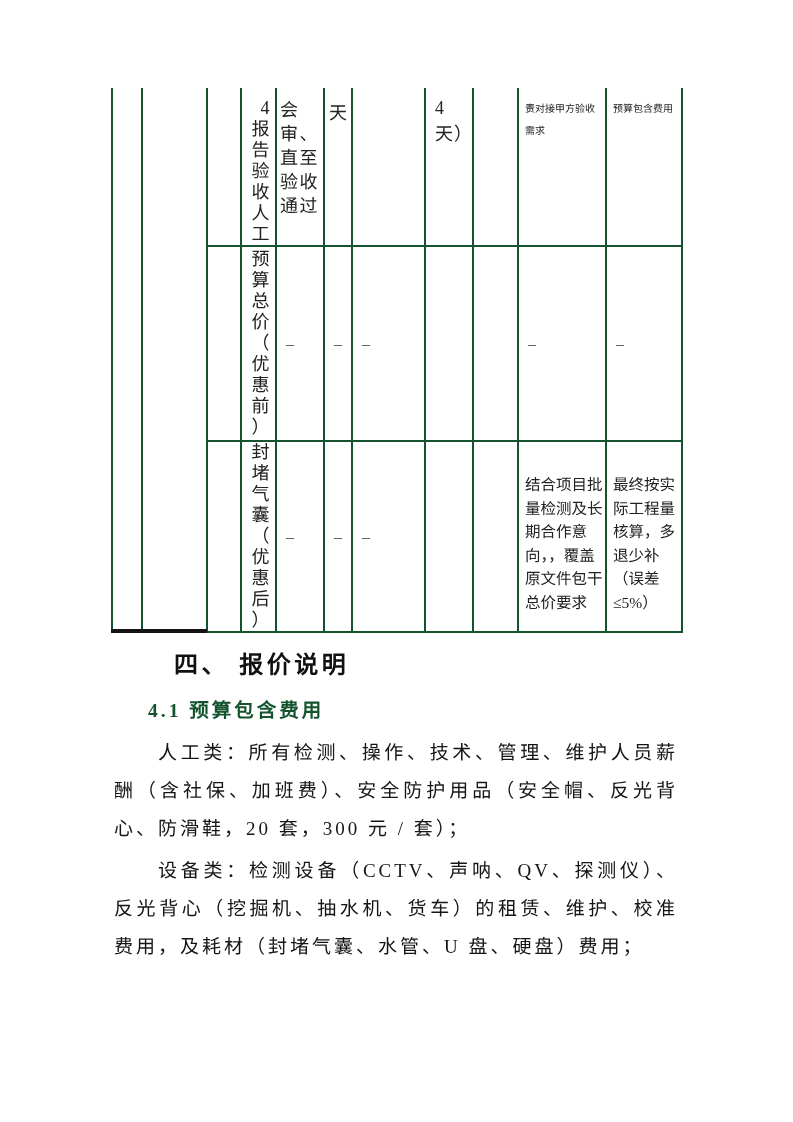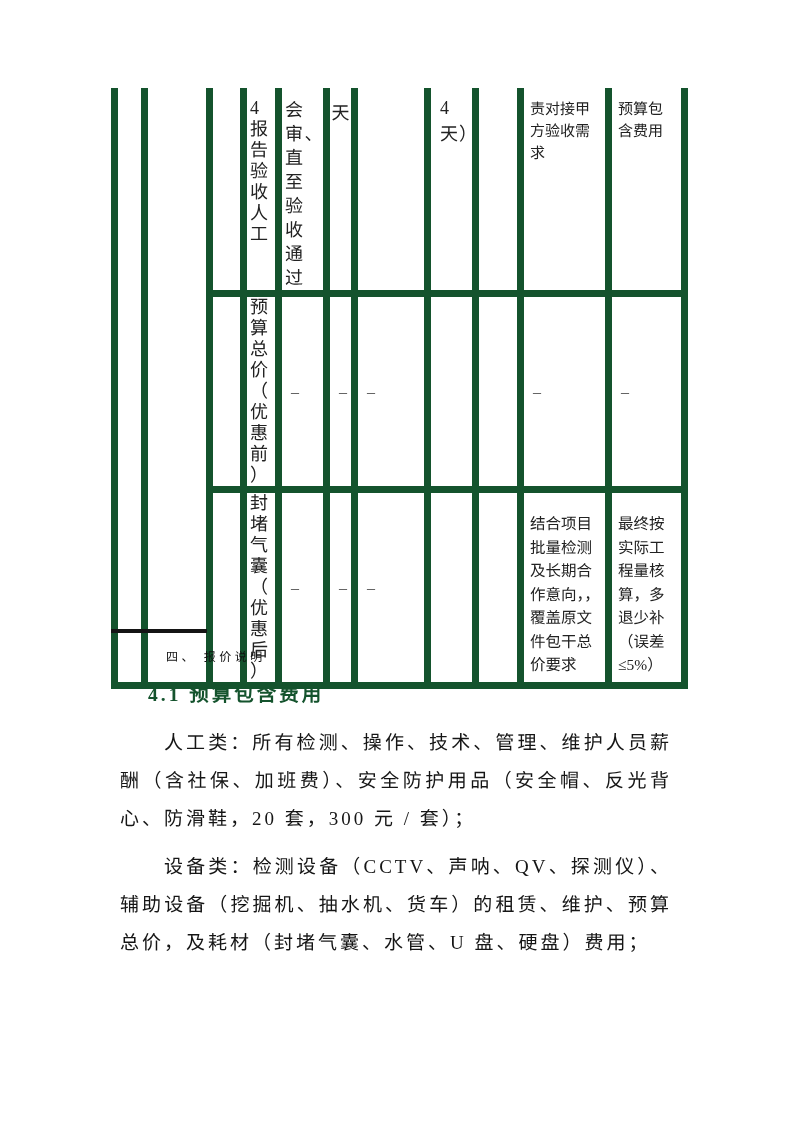--- a/index.html
+++ b/index.html
@@ -13,47 +13,47 @@
   }
 
   
   .doc-table {
     position:absolute; left:111px; top:88px;
     border-collapse:collapse;
     table-layout:fixed;
     width:570px;
   }
   .doc-table td {
-    border:7px solid #14532d;
+    border:2px solid #14532d;
     padding:0;
     overflow:hidden;
     vertical-align:top;
     font-size:18px;
     color:#222;
   }
   .doc-table tr.r1 td { border-top:none; }
   tr.r1 { height:158px; }
   tr.r2 { height:195px; }
   tr.r3 { height:186px; }
 
   
   .vstack {
     width:22px; margin:0 auto;
     font-size:18px; line-height:21px;
-    text-align:left;
+    text-align:right;
     word-break:break-all; line-break:anywhere;
   }
   td.vtop  { vertical-align:top; padding-top:10px; }
   td.vmid  { vertical-align:middle; }
 
   td.workcol { vertical-align:top; padding:10px 3px 0 3px; line-height:24px; letter-spacing:1.5px; }
   td.unitcol { vertical-align:top; padding-top:10px; text-align:center; }
   td.qtycol  { vertical-align:top; padding:10px 2px 0 9px; letter-spacing:1px; }
   td.notecol {
-    font-size:15px; line-height:22px;
+    font-size:10px; line-height:22px;
     padding:10px 6px 0 6px;
     vertical-align:top;
   }
   td.notecol-big {
     font-size:15.5px; line-height:23.5px;
     padding:18px 2px 4px 6px;
     vertical-align:middle;
   }
   td.dashcell {
     vertical-align:middle;
@@ -68,42 +68,42 @@
     width:96px; height:4px;
     background:#141414;
   }
 
   
   .content {
     position:absolute; left:110px; top:638px; width:572px;
   }
   .h-section {
     font-family:"Liberation Sans","DejaVu Sans",sans-serif;
-    font-size:12px; font-weight:400;
+    font-size:24px; font-weight:700;
     letter-spacing:3.5px;
     line-height:38px;
     text-indent:56px;
-    margin:0;
+    margin:8px;
     color:#111;
   }
   .h-sub {
     font-size:19.5px; font-weight:bold;
     letter-spacing:3px;
     line-height:38px;
     text-indent:38px;
     margin:0;
     color:#14532d;
   }
   .para {
     font-size:19px;
     letter-spacing:3px;
     line-height:38px;
     text-indent:44px;
     text-align:justify;
-    margin:10px;
+    margin:4px;
     color:#151515;
   }
 </style>
 </head>
 <body>
 
 <table class="doc-table">
   <colgroup>
     <col style="width:30px">
       <col style="width:65px">
@@ -161,14 +161,14 @@
   </tr>
 </tbody>
   </table>
 
 <div class="break-bar"></div>
 
 <div class="content">
   <p class="h-section">四、 报价说明</p>
   <p class="h-sub">4.1 预算包含费用</p>
   <p class="para">人工类：所有检测、操作、技术、管理、维护人员薪酬（含社保、加班费）、安全防护用品（安全帽、反光背心、防滑鞋，20 套，300 元 / 套）；</p>
-  <p class="para">设备类：检测设备（CCTV、声呐、QV、探测仪）、辅助设备（挖掘机、抽水机、货车）的租赁、维护、预算总价，及耗材（封堵气囊、水管、U 盘、硬盘）费用；</p>
+  <p class="para">设备类：检测设备（CCTV、声呐、QV、探测仪）、反光背心（挖掘机、抽水机、货车）的租赁、维护、校准费用，及耗材（封堵气囊、水管、U 盘、硬盘）费用；</p>
 </div>
 
 </body></html>

